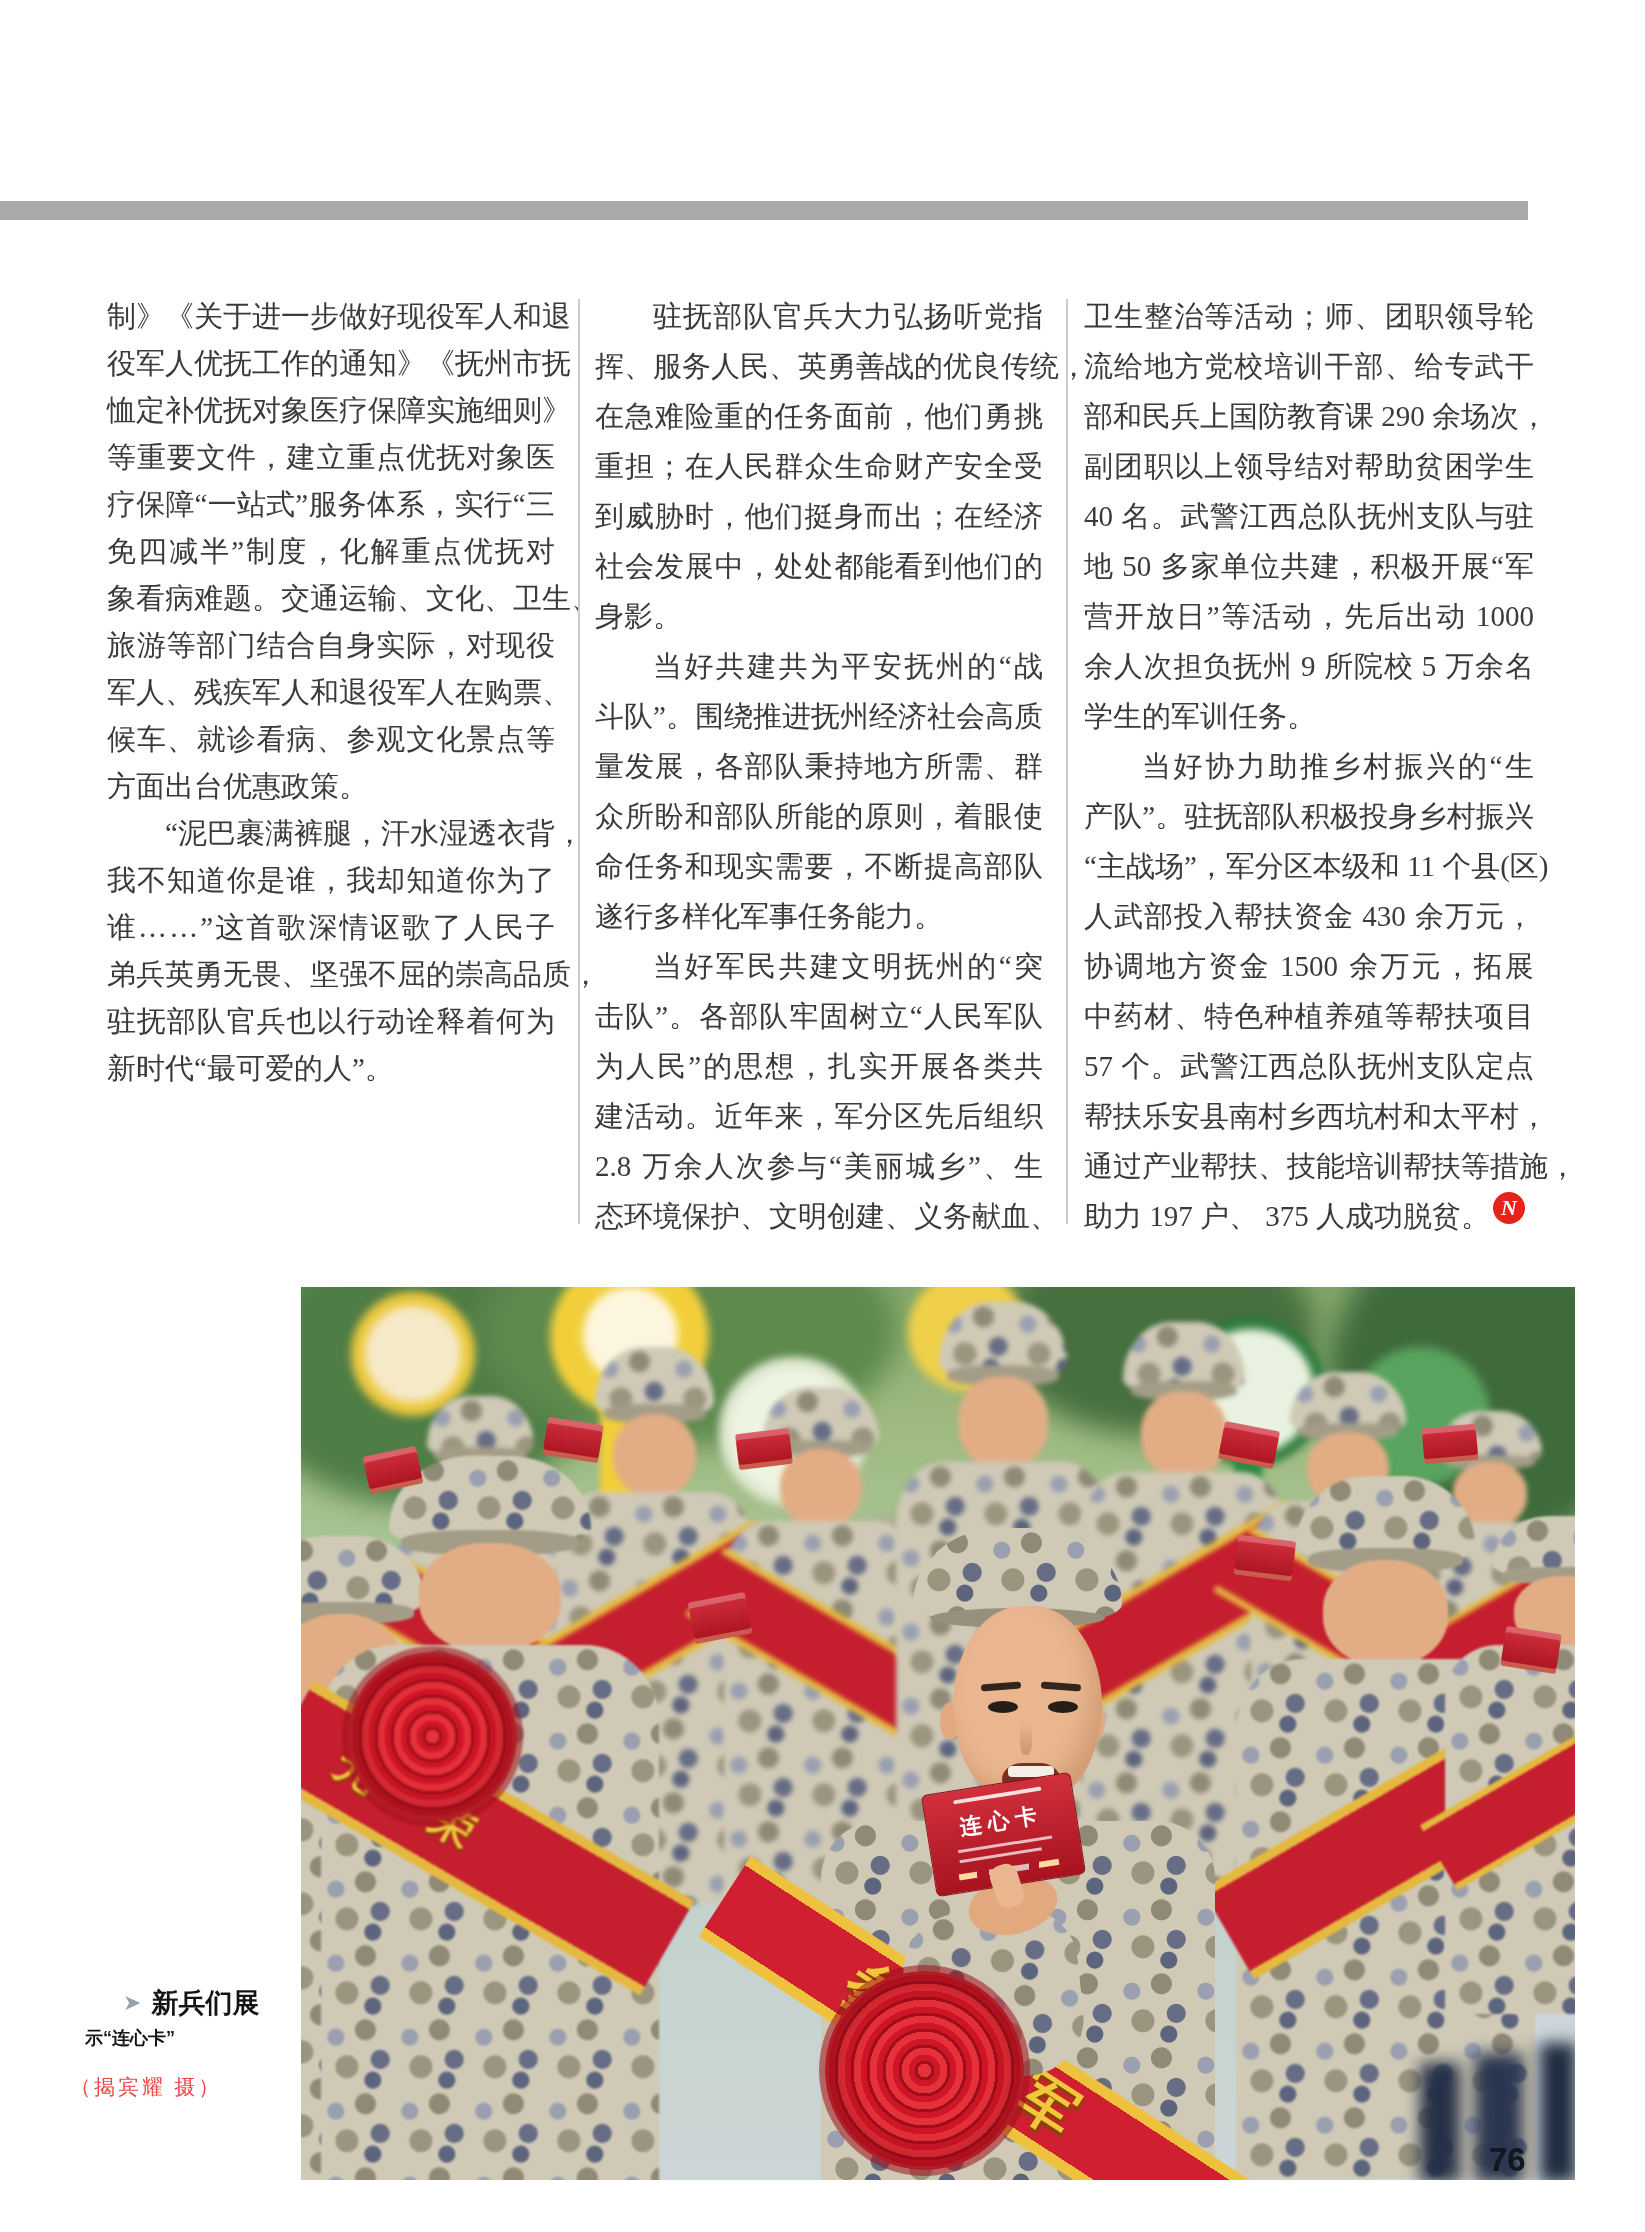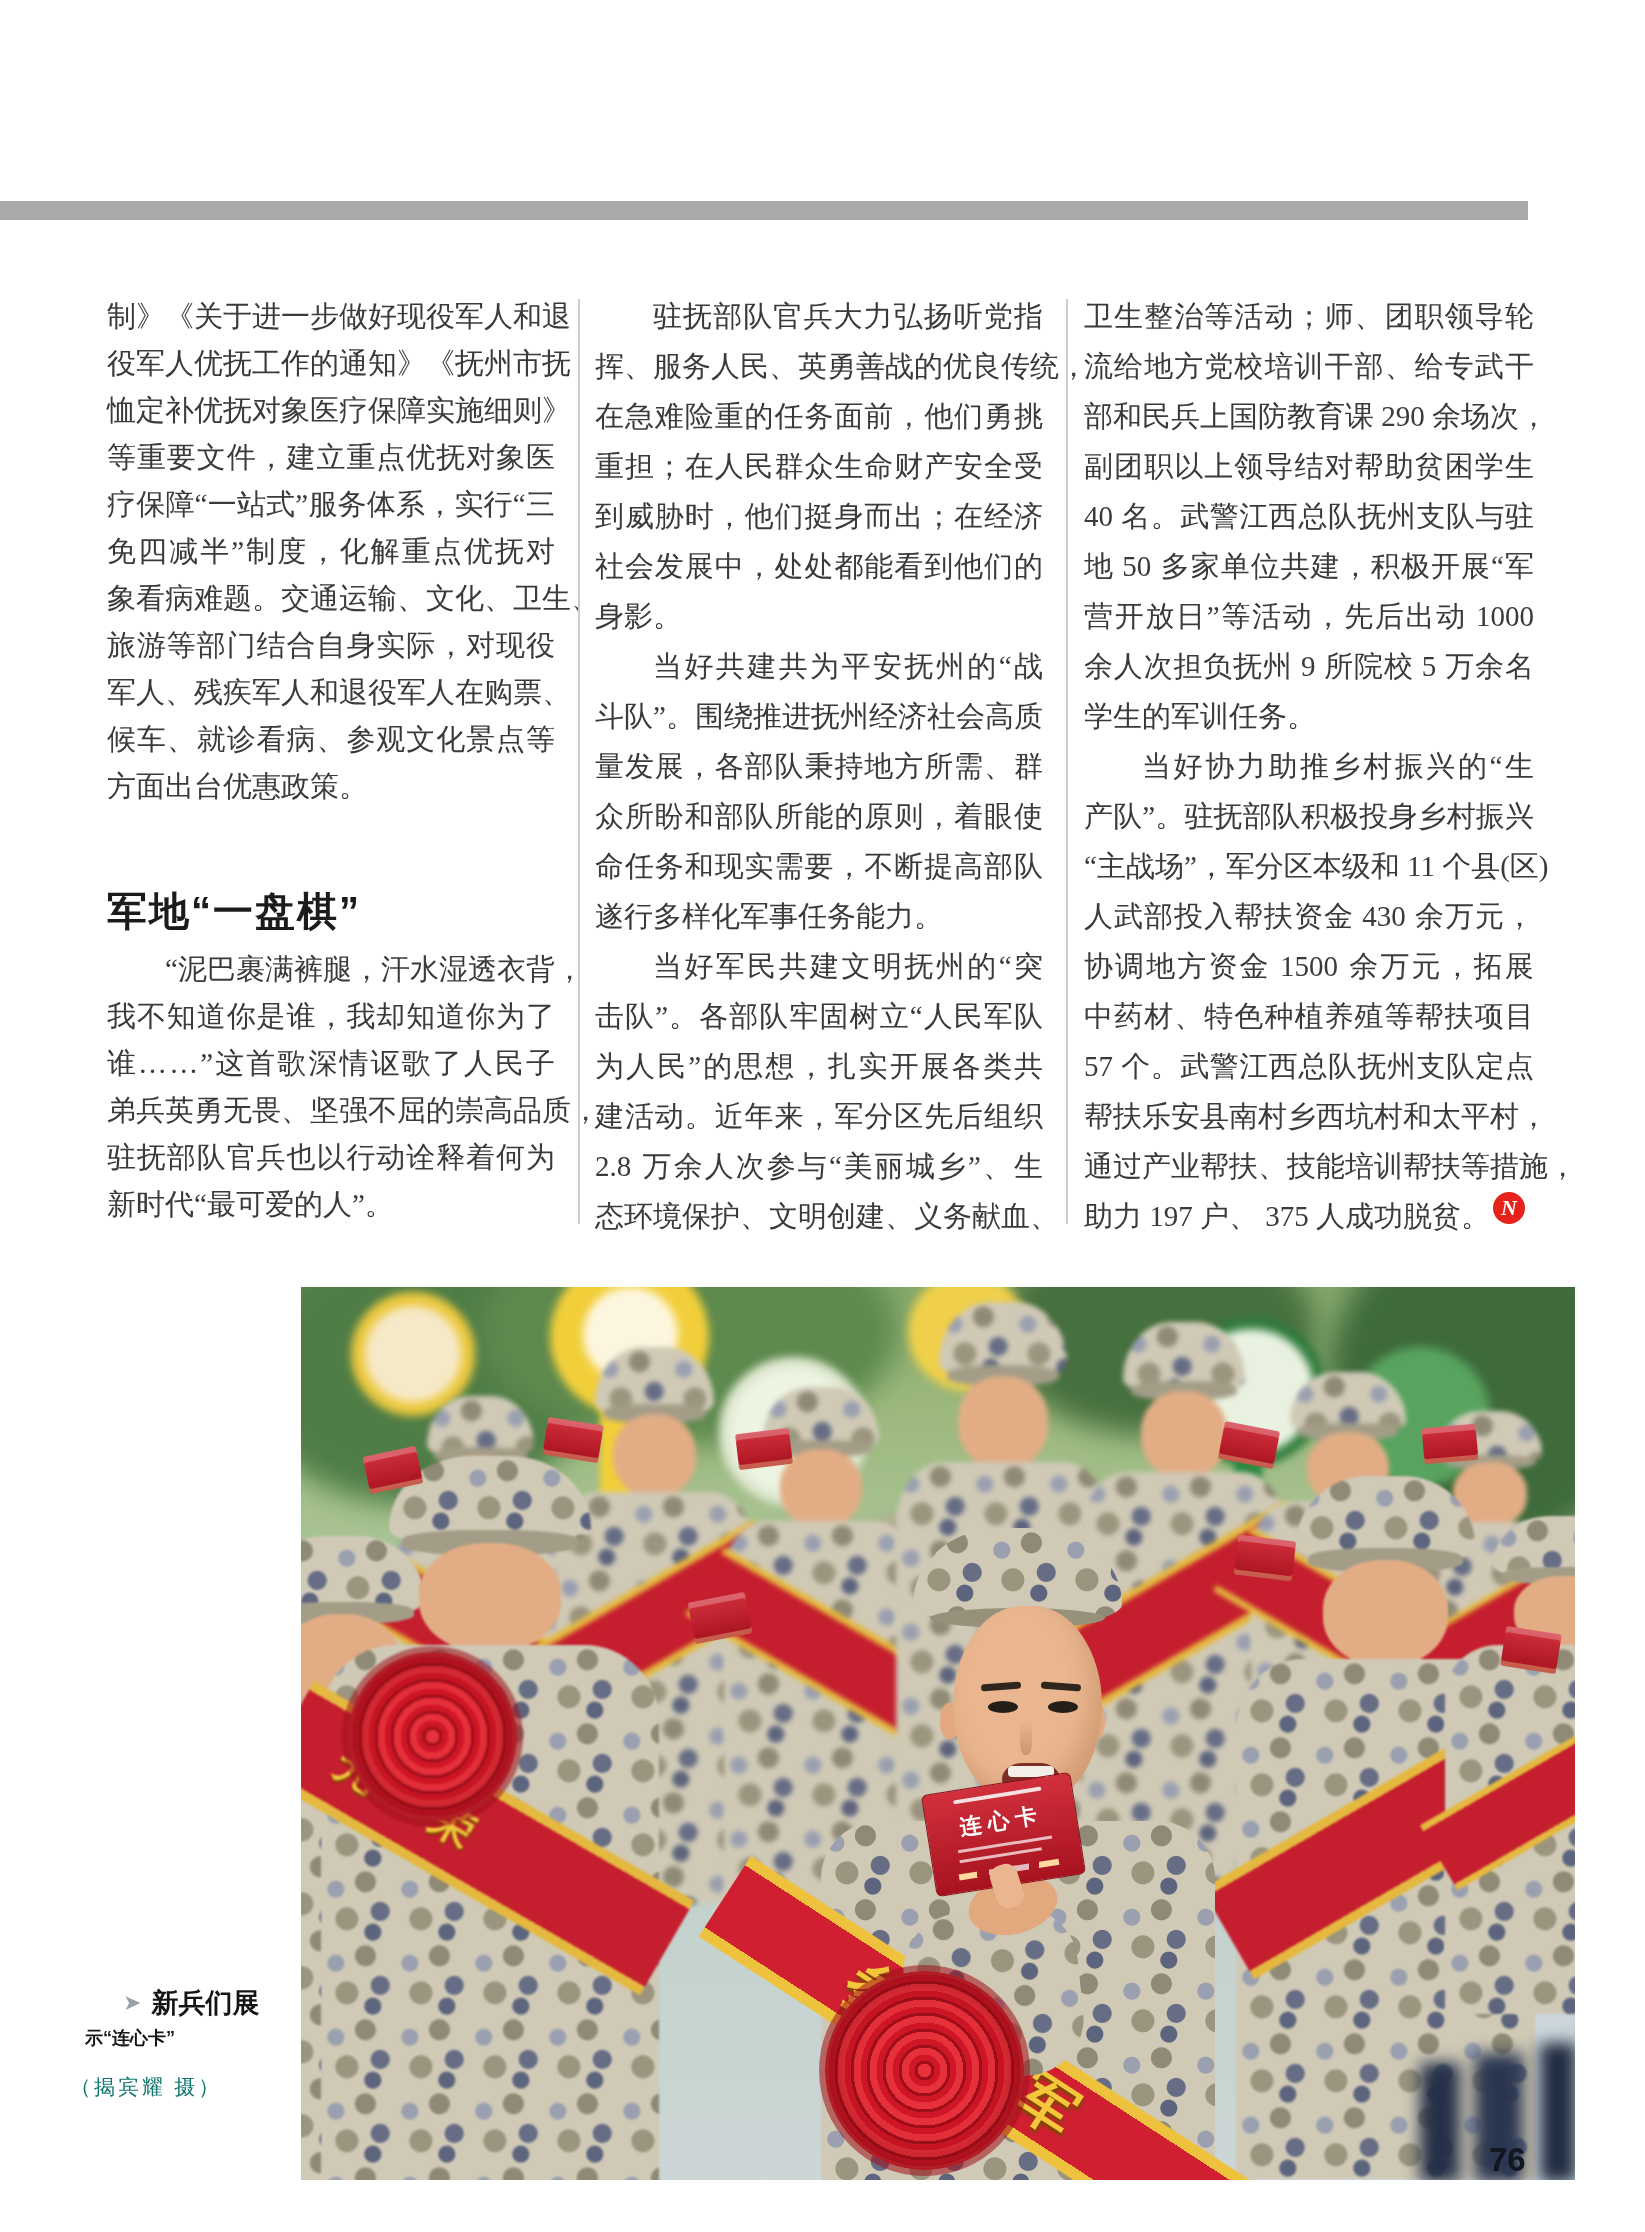--- a/index.html
+++ b/index.html
@@ -22,21 +22,21 @@
   
   .endbadge{position:absolute;left:1493px;top:1192px;width:32px;height:32px;border-radius:50%;
             background:#e5231b;color:#fff;display:flex;align-items:center;justify-content:center;
             font-family:"Liberation Serif",serif;font-style:italic;font-weight:bold;font-size:22px;}
   
   .caption{position:absolute;left:70px;top:1980px;width:249px;
            font-family:"Liberation Sans","DejaVu Sans",sans-serif;color:#141414;}
   .cap-row1{padding-left:53px;font-weight:bold;font-size:27px;height:46px;display:flex;align-items:center;}
   .cap-arrow{color:#98a0a8;font-size:22px;margin-right:10px;}
   .cap-row2{padding-left:15px;font-weight:bold;font-size:18px;height:47px;}
-  .cap-credit{font-family:"Liberation Serif",serif;font-size:21px;color:#0f766e;letter-spacing:3px;}
+  .cap-credit{font-family:"Liberation Serif",serif;font-size:21px;color:#ef4444;letter-spacing:3px;}
   
   .photo{position:absolute;left:301px;top:1287px;width:1274px;height:893px;overflow:hidden;
          background:linear-gradient(180deg,#86a96b 0,#9cb87d 119px,#a9c494 259px,#b7cdb4 428px,#c3d2cd 597px,#ccd6d6 100%);}
   .blob{position:absolute;border-radius:50%;}
   .camo{background-color:#cfc9b6;background-image:
       radial-gradient(circle at 20% 30%,#9aa0b0 0 8px,transparent 9px),
       radial-gradient(circle at 60% 20%,#8f8a76 0 10px,transparent 11px),
       radial-gradient(circle at 80% 60%,#666d85 0 9px,transparent 10px),
       radial-gradient(circle at 35% 70%,#9b957f 0 11px,transparent 12px),
       radial-gradient(circle at 70% 88%,#5d647d 0 8px,transparent 9px);
@@ -290,21 +290,20 @@
           <span>面</span>
           <span>出</span>
           <span>台</span>
           <span>优</span>
           <span>惠</span>
           <span>政</span>
           <span>策</span>
           <span>。</span>
         </div>
       </div>
-    <div class="heading">军地“一盘棋”</div>
     <div>
         <div class="ln ind">
           <span>“</span>
           <span>泥</span>
           <span>巴</span>
           <span>裹</span>
           <span>满</span>
           <span>裤</span>
           <span>腿</span>
           <span>，</span>

